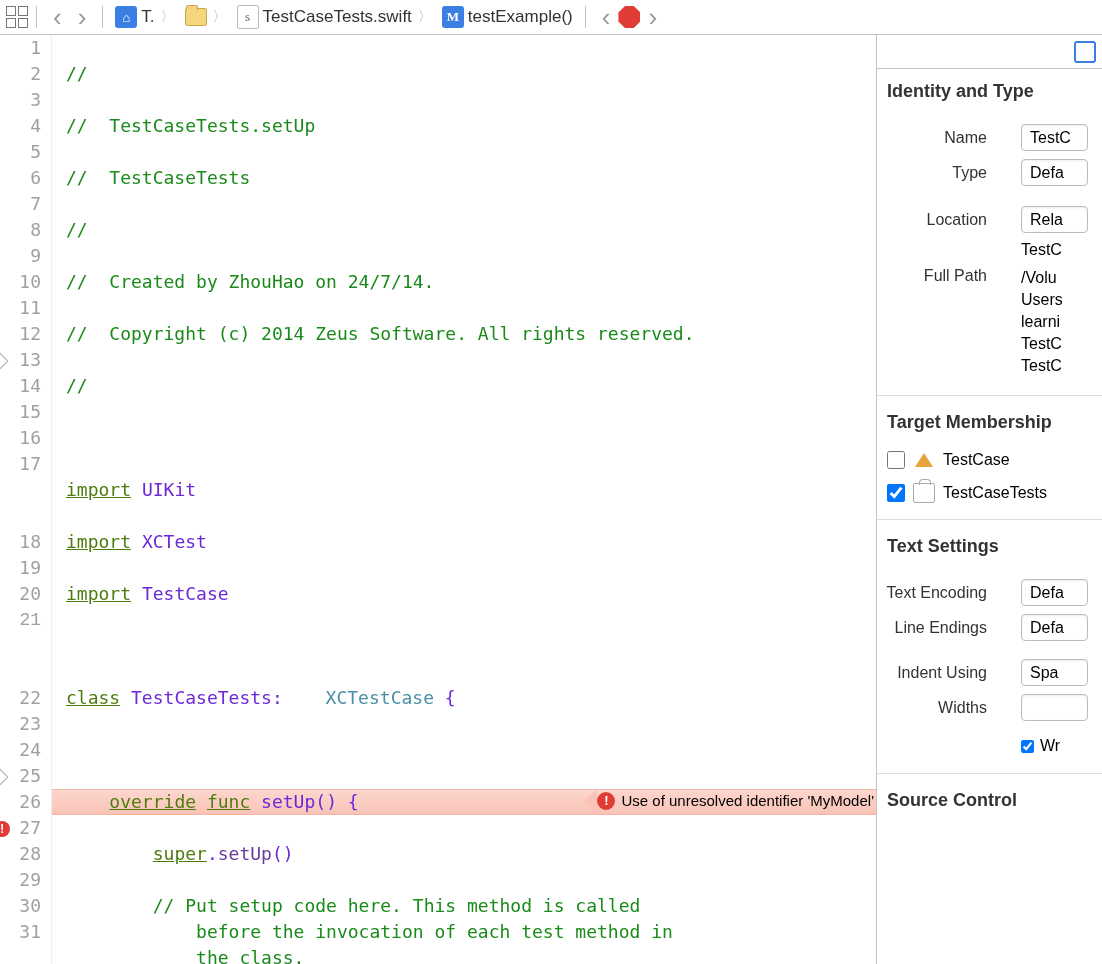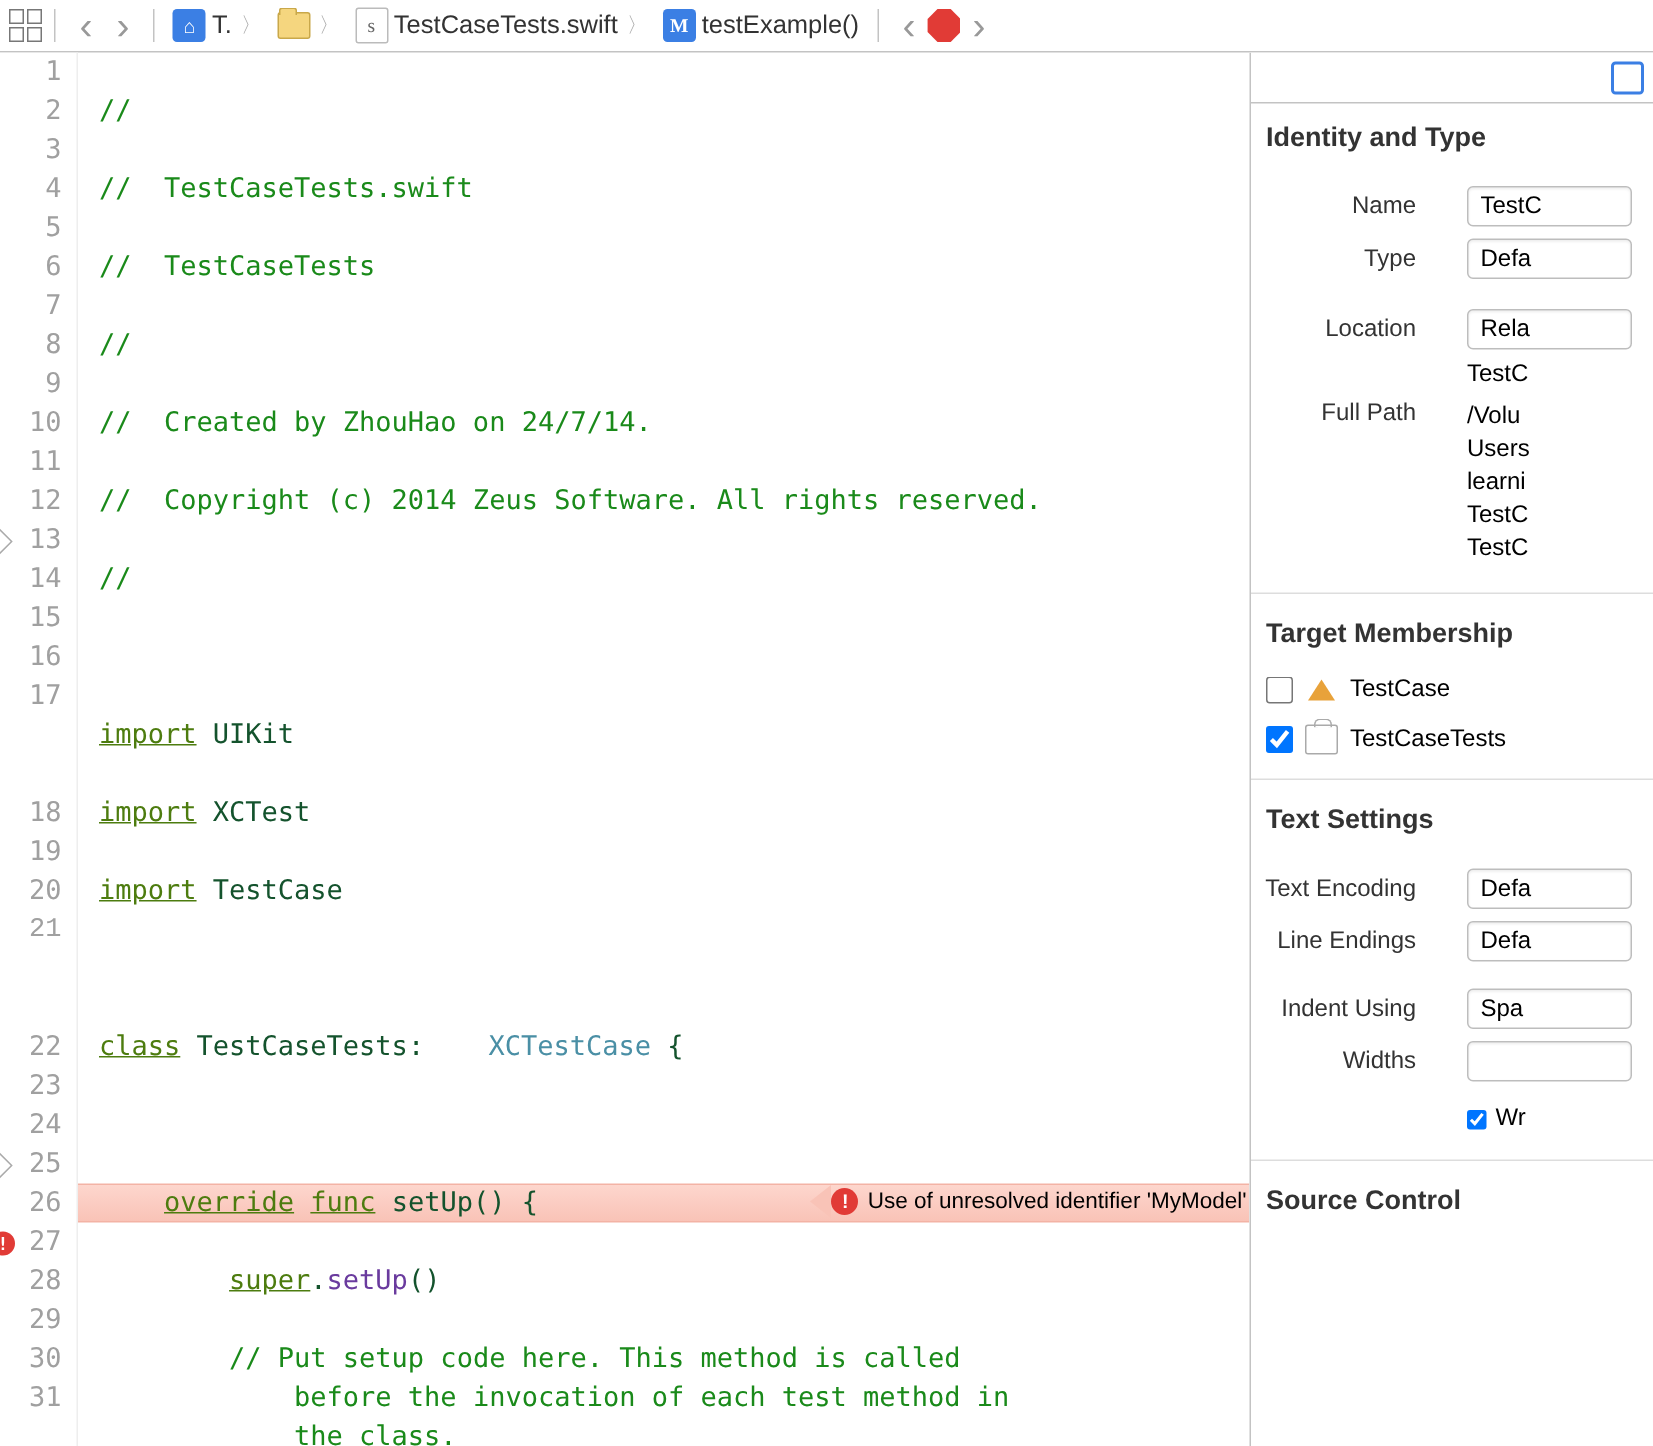--- a/index.html
+++ b/index.html
@@ -77,21 +77,21 @@
   position: absolute; left: -6px; top: 8px; width: 12px; height: 12px;
   border: 1px solid #aaa; transform: rotate(45deg); background: #fff;
 }
 .code { flex: 1; overflow: hidden; white-space: pre; padding-left: 14px; position: relative; }
 .code .row { height: 26px; }
 .code .row.wrap { height: auto; white-space: pre-wrap; }
 .c-comment { color: #1a8a1a; }
 .c-keyword { color: #4d7c0f; text-decoration: underline; }
 .c-type { color: #4a8fa5; margin-left: 32px; }
 .c-prop { color: #6a3b9e; }
-.c-black { color: #14532d; }
+.c-black { color: #6d28d9; }
 
 .errline {
   position: absolute;
   background: linear-gradient(#fdd6cd, #f9c3b7);
   border-top: 1px solid #f3b3a5; border-bottom: 1px solid #f3b3a5;
 }
 .errbadge {
   position: absolute; right: 2px; top: 2px; height: 22px;
   display: flex; align-items: center; gap: 6px;
   font-family: -apple-system, Helvetica, sans-serif; font-size: 15px; color: #000;
@@ -99,21 +99,21 @@
 .errbadge .dot {
   width: 18px; height: 18px; border-radius: 50%; background: #e13b36; color: #fff;
   font-size: 13px; line-height: 18px; text-align: center; font-weight: bold;
 }
 .errbadge .arrowhead {
   width: 0; height: 0; border-top: 11px solid transparent; border-bottom: 11px solid transparent; border-right: 14px solid #f9c3b7;
   position: absolute; left: -14px; top: 0;
 }
 
 .inspector {
-  width: 269px; border-left: 1px solid #c3c3c3; background: #fff;
+  width: 226px; border-left: 1px solid #c3c3c3; background: #fff;
   overflow: hidden; display: flex; flex-direction: column;
   font-size: 16px;
 }
 .ins-top { height: 34px; border-bottom: 1px solid #c3c3c3; display: flex; align-items: center; justify-content: flex-end; padding: 0 6px; }
 .ins-top .blue-icon { width: 22px; height: 22px; border: 2px solid #3b7fe4; border-radius: 3px; }
 .section-title { font-weight: bold; color: #333; font-size: 18px; padding: 12px 10px 10px 10px; border-bottom: 1px solid #ddd; }
 .section-title.noborder { border-bottom: none; }
 .form { padding: 8px 14px 10px 0; }
 .form-row { display: flex; align-items: center; padding: 4px 0; }
 .form-row .lbl { width: 120px; text-align: right; color: #333; padding-right: 10px; }
@@ -210,21 +210,21 @@
       <div class="ln">25<span class="diamond"></span></div>
       <div class="ln">26</div>
       <div class="ln">27<span class="err-dot">!</span></div>
       <div class="ln">28</div>
         <div class="ln">29</div>
         <div class="ln">30</div>
         <div class="ln">31</div>
     </div>
     <div class="code">
 <div class="row"><span class="c-comment">//</span></div>
-<div class="row"><span class="c-comment">//  TestCaseTests.swift</span></div>
+<div class="row"><span class="c-comment">//  TestCaseTests.setUp</span></div>
 <div class="row"><span class="c-comment">//  TestCaseTests</span></div>
 <div class="row"><span class="c-comment">//</span></div>
 <div class="row"><span class="c-comment">//  Created by ZhouHao on 24/7/14.</span></div>
 <div class="row"><span class="c-comment">//  Copyright (c) 2014 Zeus Software. All rights reserved.</span></div>
 <div class="row"><span class="c-comment">//</span></div>
 <div class="row"></div>
 <div class="row"><span class="c-keyword">import</span> <span class="c-black">UIKit</span></div>
 <div class="row"><span class="c-keyword">import</span> <span class="c-black">XCTest</span></div>
 <div class="row"><span class="c-keyword">import</span> <span class="c-black">TestCase</span></div>
 <div class="row"></div>

